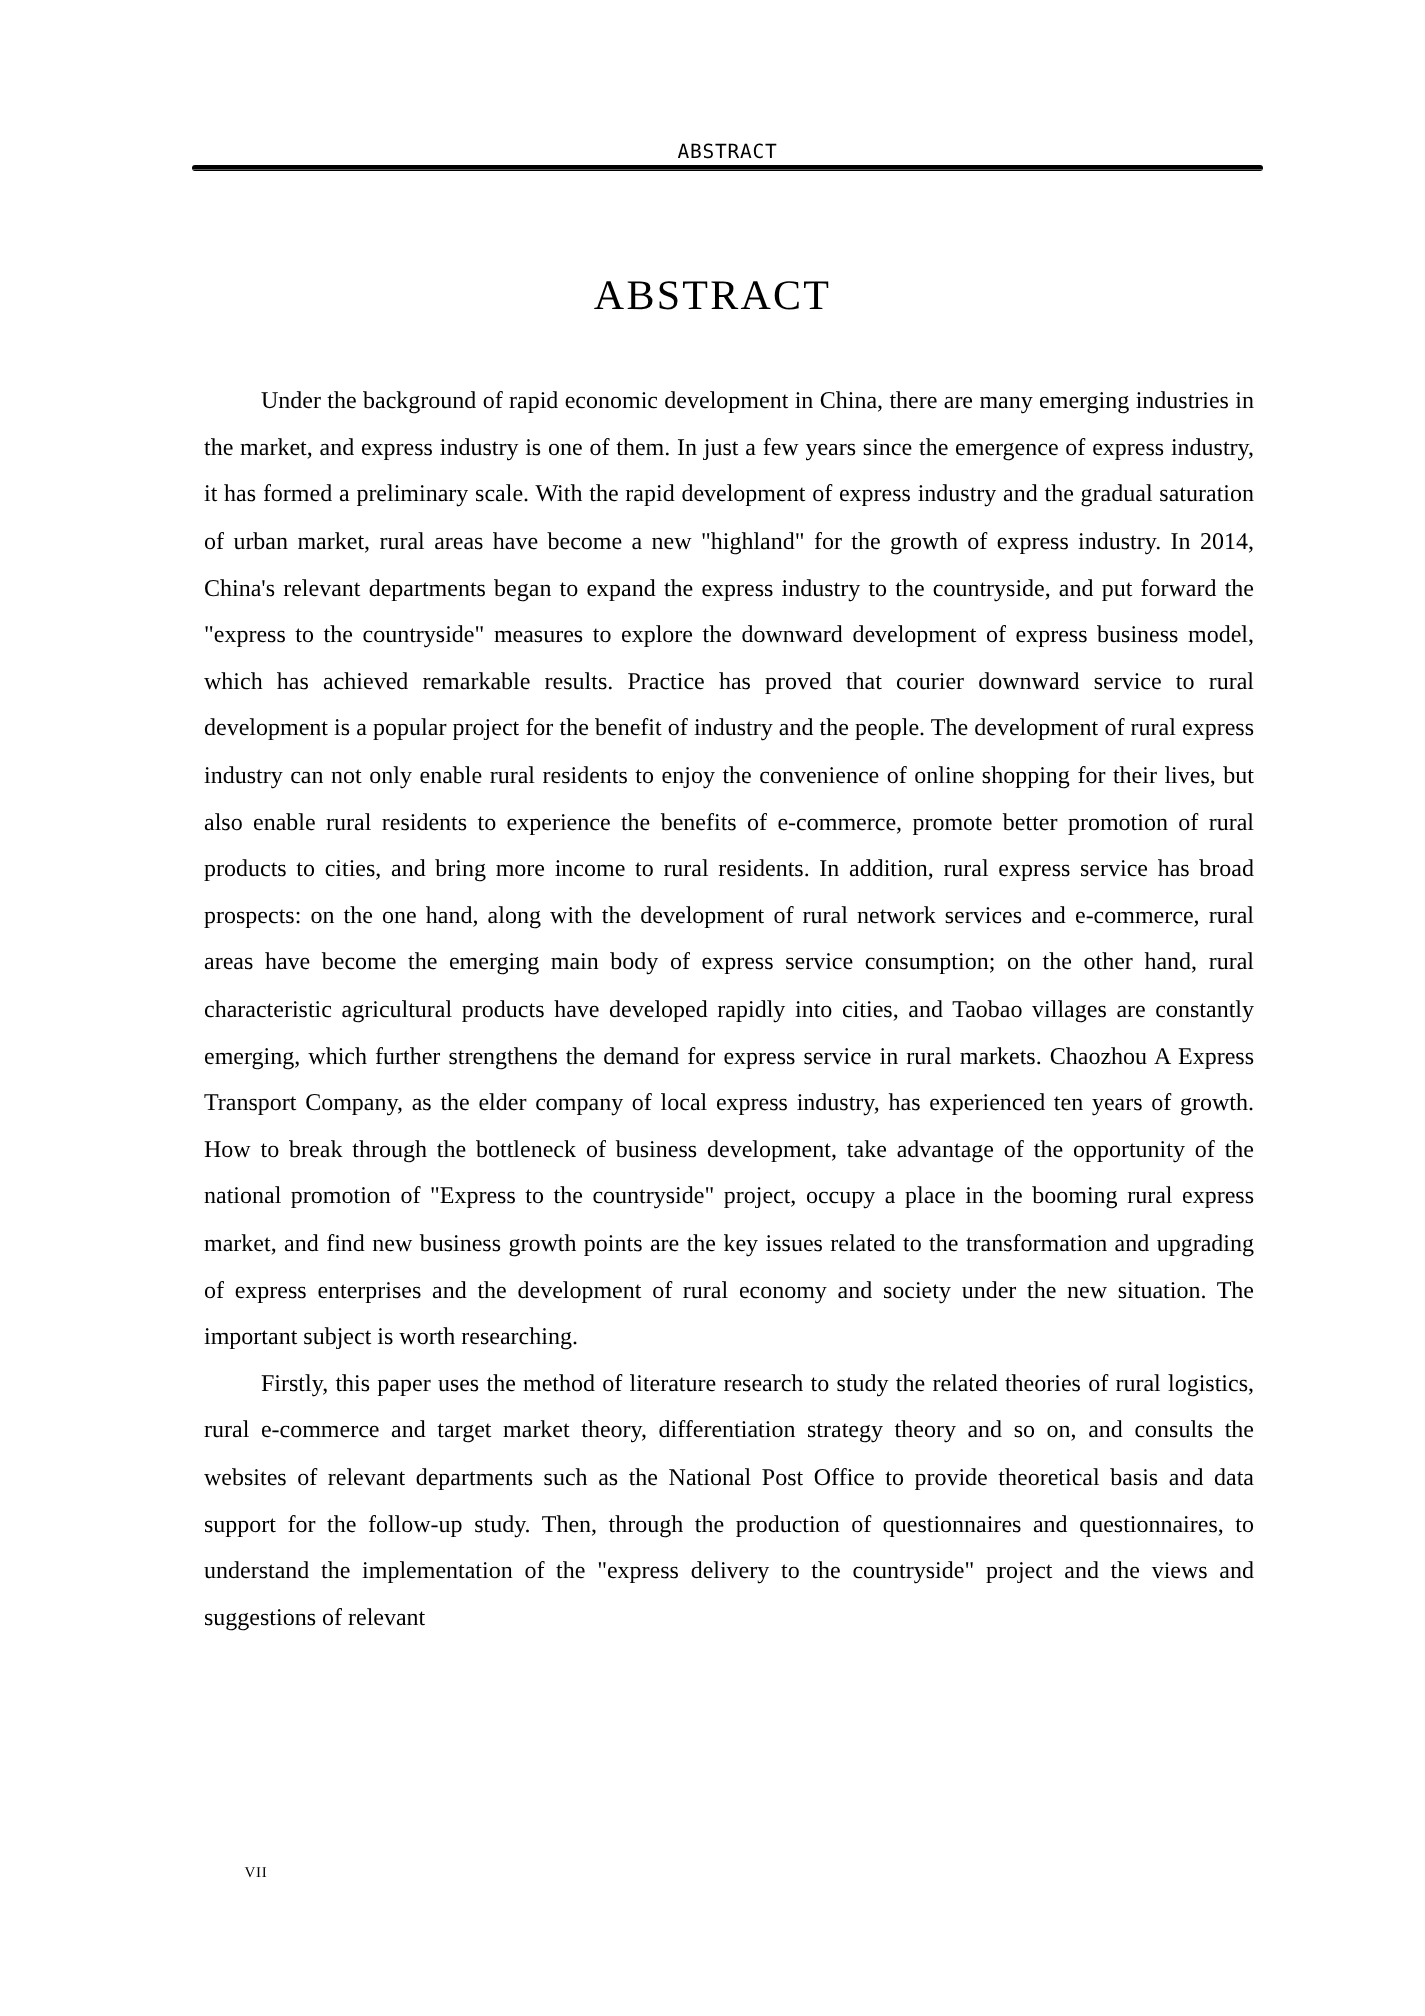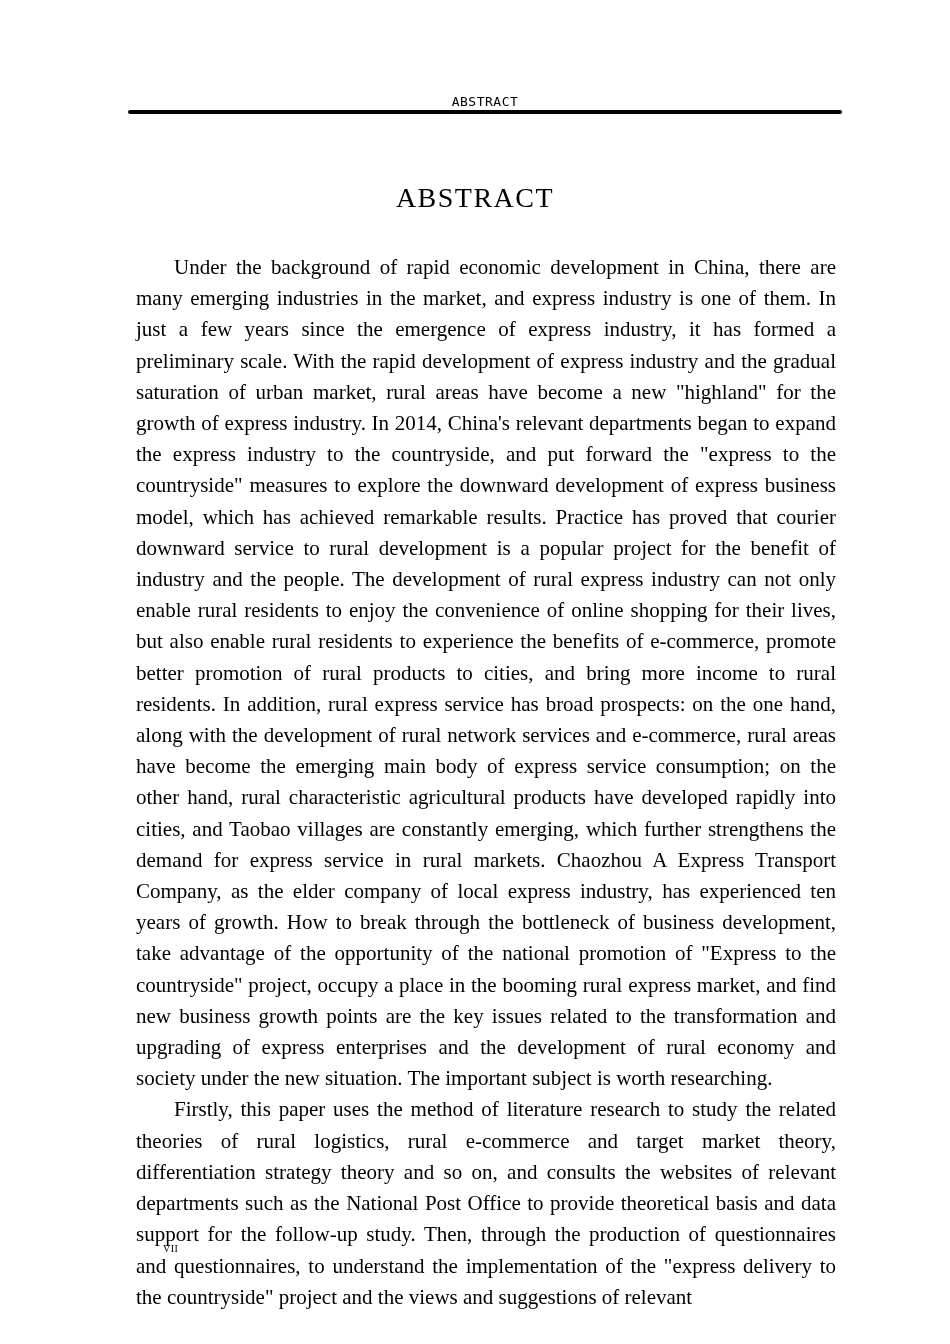--- a/index.html
+++ b/index.html
@@ -43,21 +43,21 @@
     font-family: "Liberation Serif", serif;
     font-size: 28px;
     font-weight: normal;
     letter-spacing: 1.5px;
   }
   .body-text {
     position: absolute;
     top: 252px;
     left: 136px;
     width: 700px;
-    font-size: 21px;
+    font-size: 16px;
     line-height: 31.2px;
     text-align: justify;
   }
   .body-text p {
     text-indent: 38px;
     margin: 0;
   }
   .page-number {
     position: absolute;
     top: 1243px;

